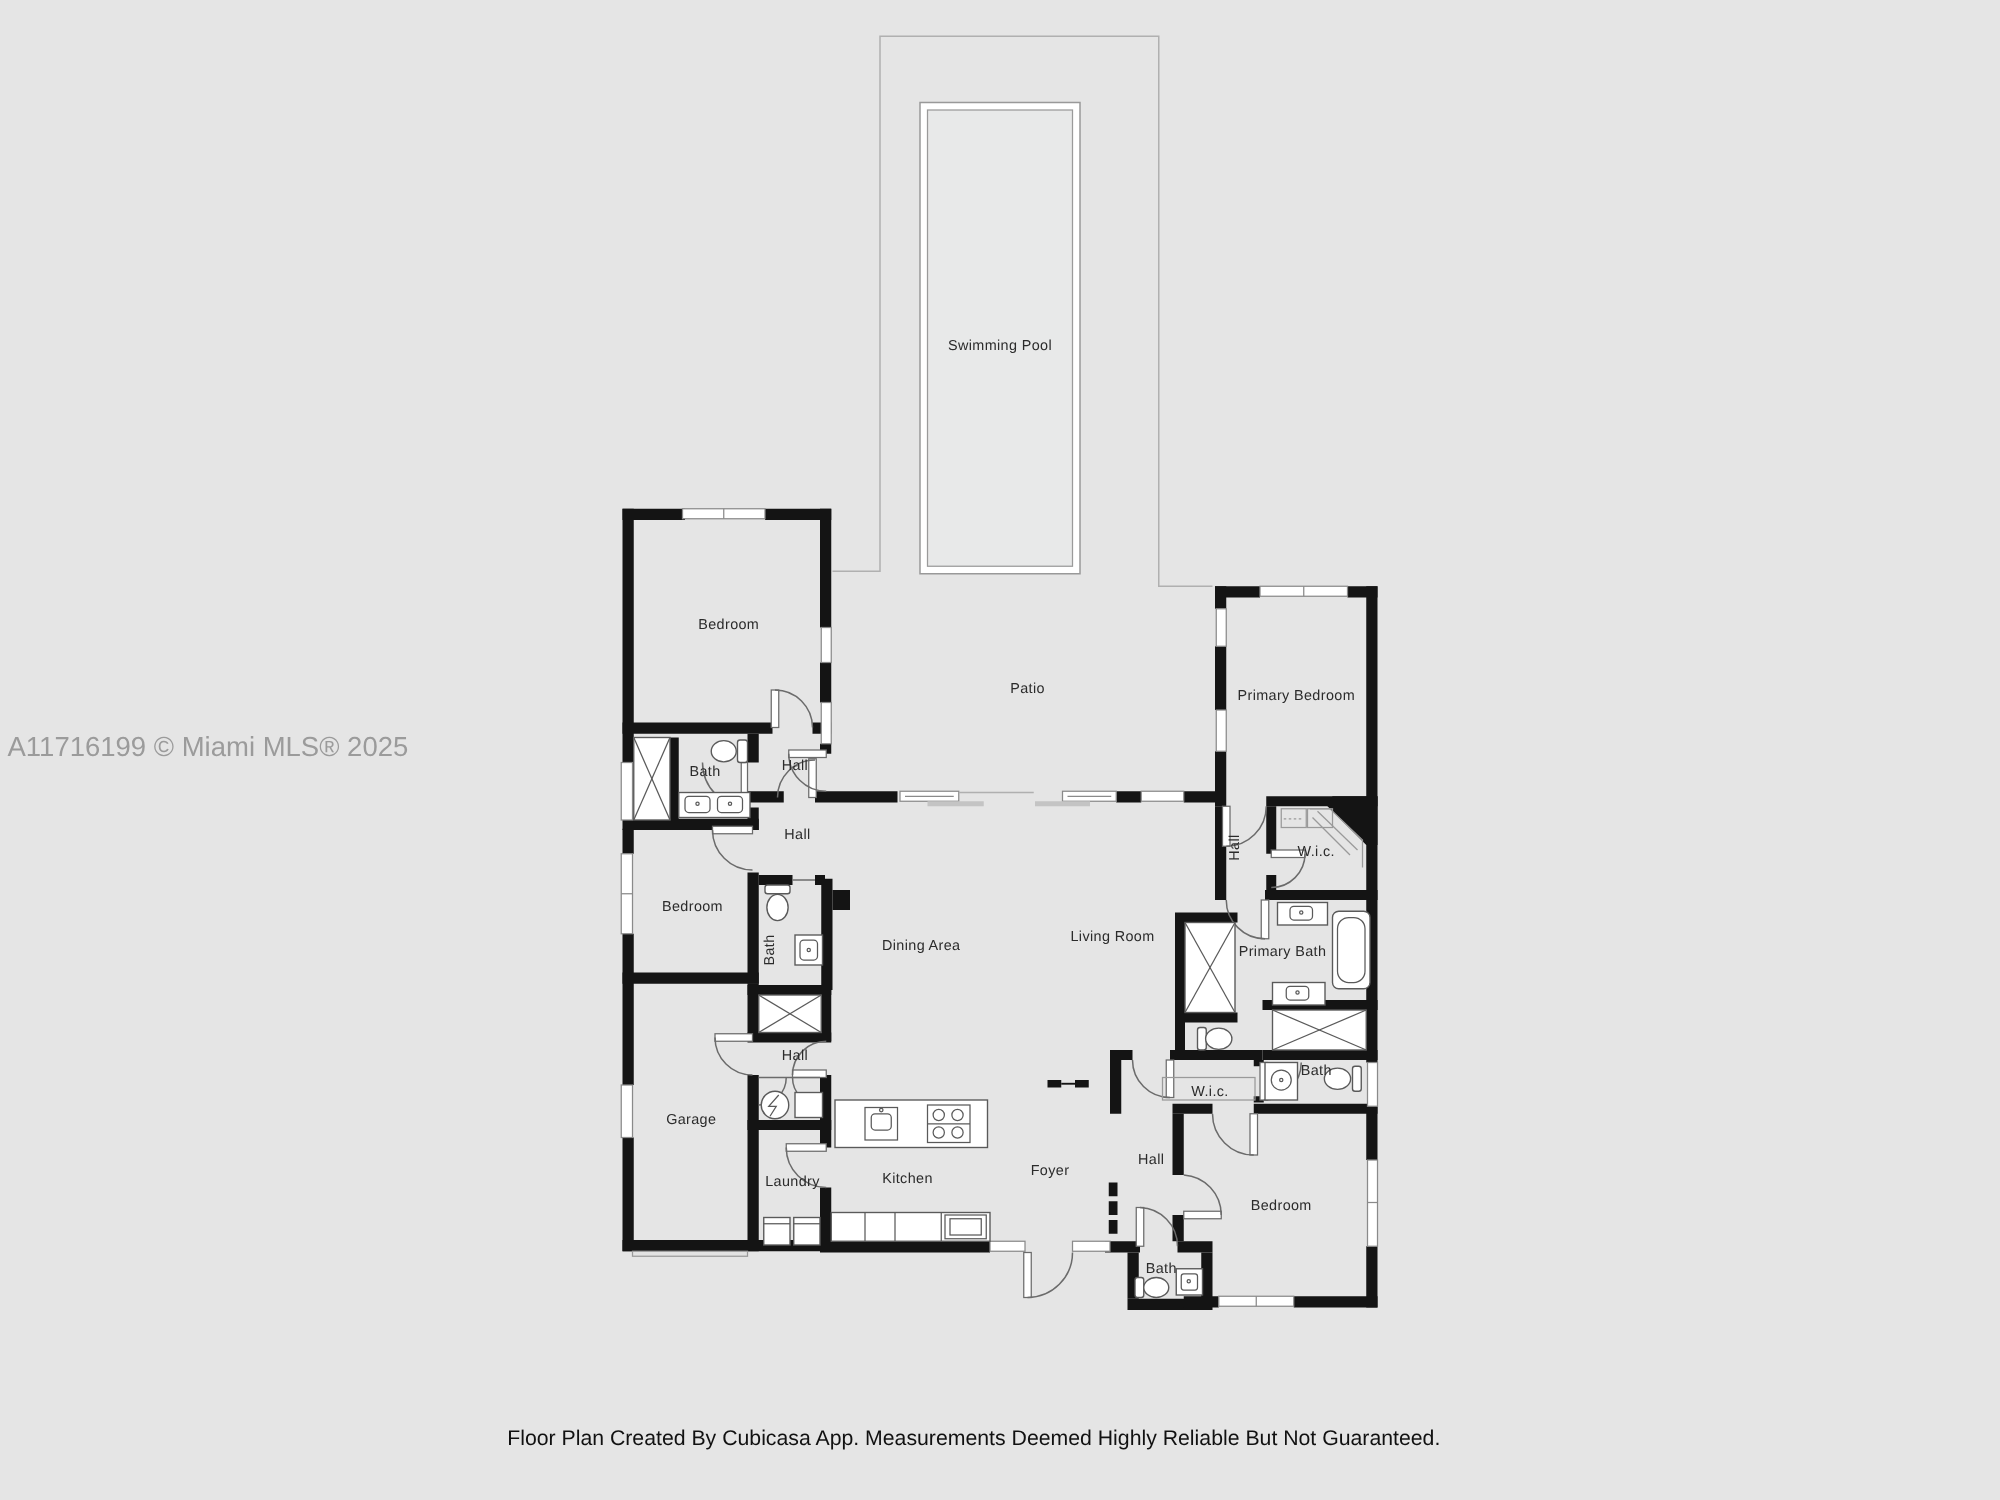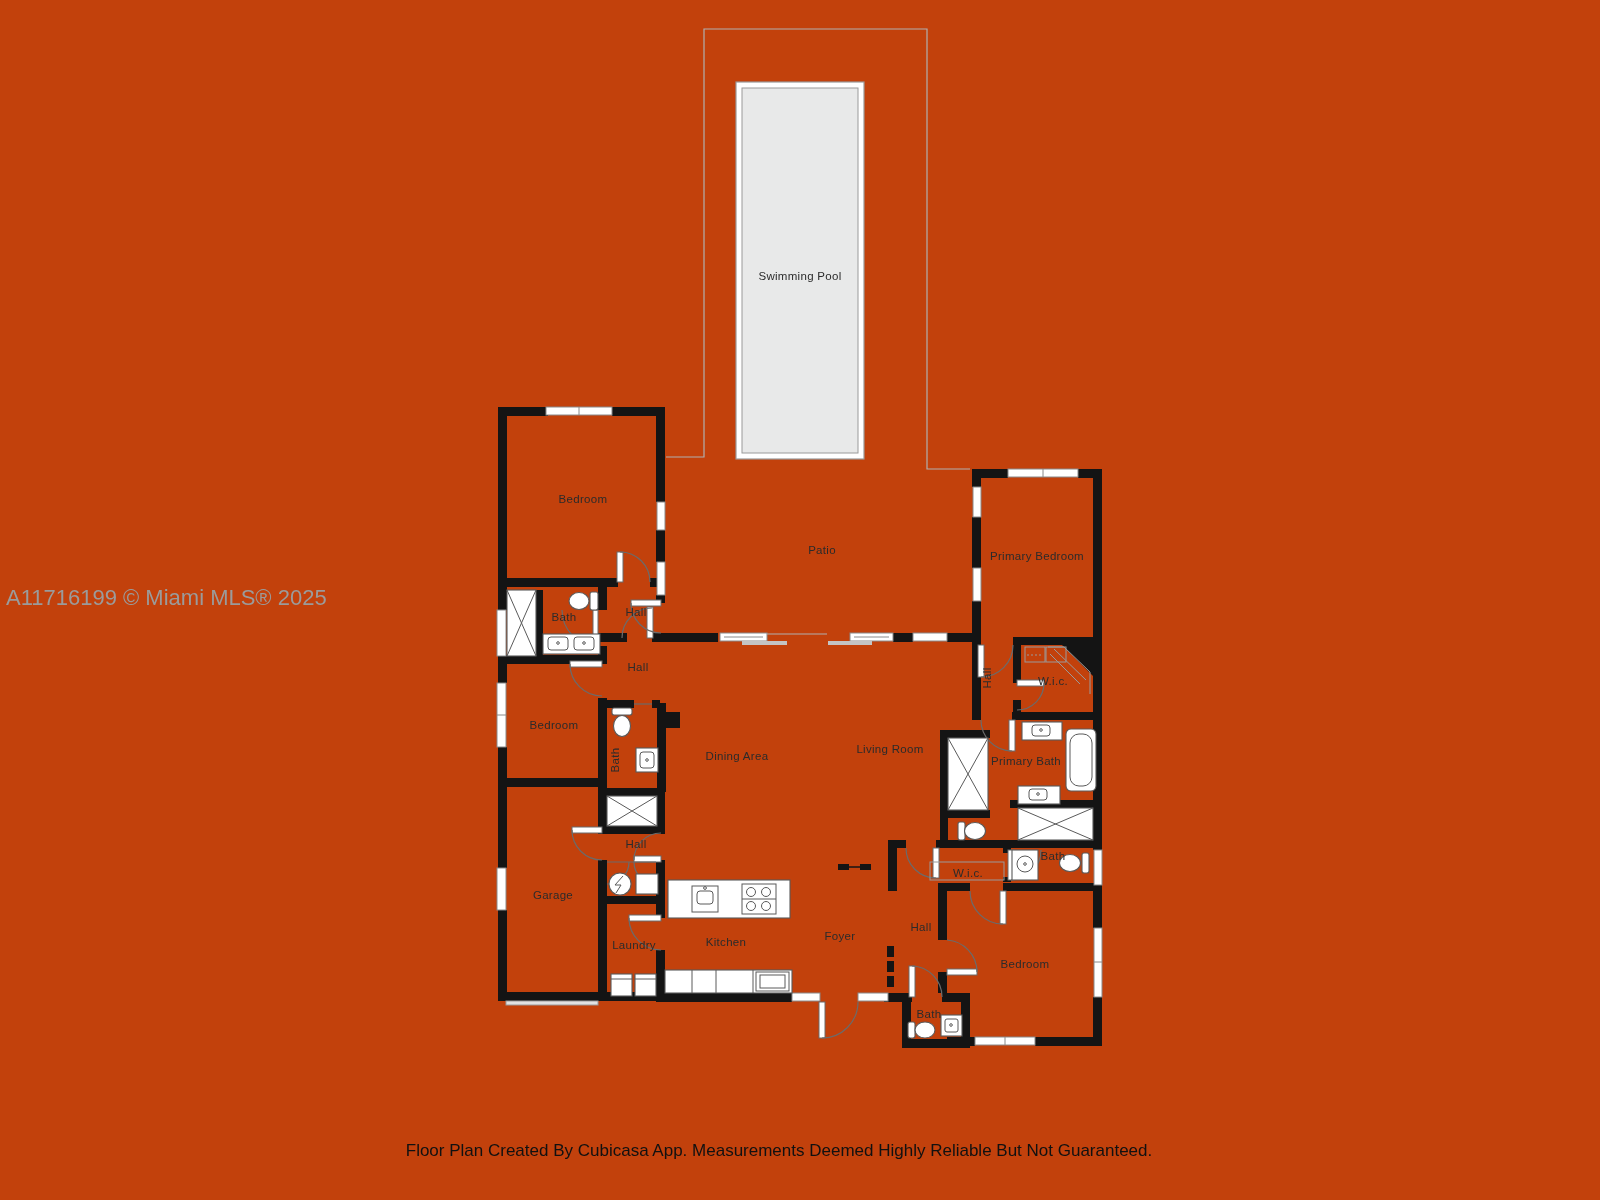--- a/index.html
+++ b/index.html
@@ -1,16 +1,16 @@
 <!DOCTYPE html>
 <html><head>
 <meta charset="utf-8">
 <style>
   html,body{margin:0;padding:0;background:#ffffff;}
-  .stage{position:relative;width:1600px;height:1200px;background:#c2410c;overflow:hidden;
+  .stage{position:relative;width:1600px;height:1200px;background:#e5e5e5;overflow:hidden;
          font-family:"Liberation Sans","DejaVu Sans",sans-serif;}
   svg{display:block;}
   .lbl{font-family:"Liberation Sans","DejaVu Sans",sans-serif;font-size:11.5px;fill:#2b2b2b;letter-spacing:.3px;}
   .lbl-pool{font-size:11.5px;}
   .watermark{font-family:"Liberation Sans","DejaVu Sans",sans-serif;font-size:22px;fill:#9b9b9b;}
   .footer{font-family:"Liberation Sans","DejaVu Sans",sans-serif;font-size:17px;fill:#111111;}
   .wall{fill:#141414;stroke:none;}
   .win{fill:#ffffff;stroke:#8a8a8a;stroke-width:1;}
   .wtick{stroke:#8a8a8a;stroke-width:1;fill:none;}
   .thin{stroke:#b0b0b0;stroke-width:1.2;fill:none;}

